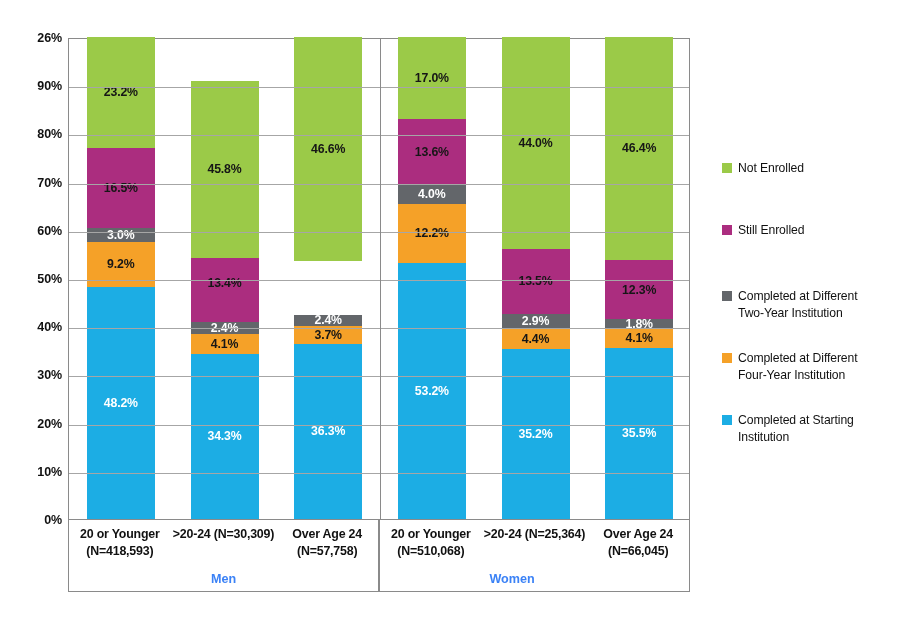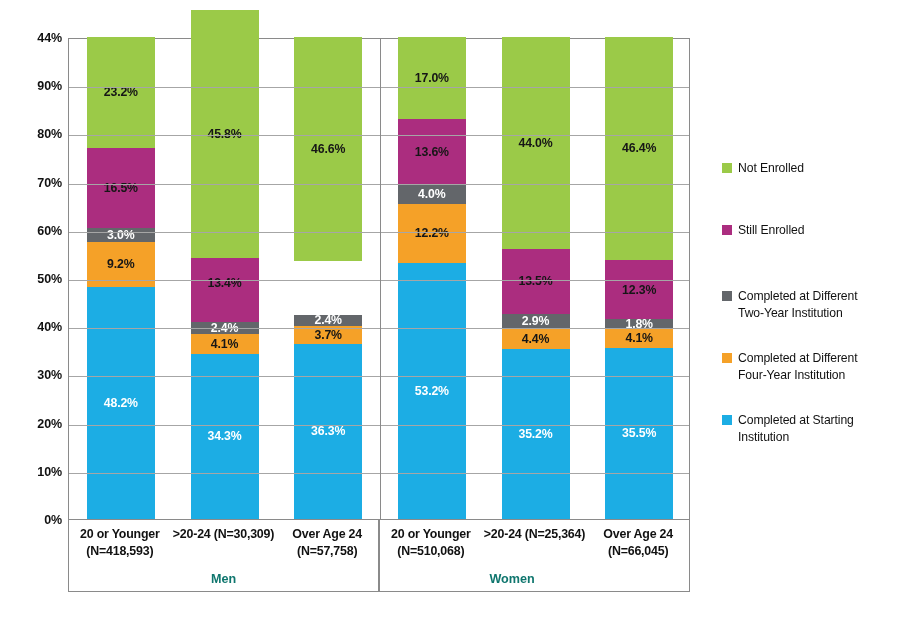--- a/index.html
+++ b/index.html
@@ -126,21 +126,21 @@
     border-right: 1.4px solid #8a8a8a;
     border-bottom: 1.4px solid #8a8a8a;
     box-sizing: border-box;
   }
   .group-label {
     position: absolute;
     bottom: 6px;
     text-align: center;
     font-size: 12.6px;
     font-weight: bold;
-    color: #0f766e;
+    color: #3b82f6;
   }
 
   
   .legend {
     position: absolute;
     left: 722px;
     top: 160px;
     width: 172px;
   }
   .legend-item {
@@ -162,21 +162,21 @@
     line-height: 1.38;
     letter-spacing: -0.1px;
   }
 </style>
 </head>
 <body>
 
 <div id="chart-root">
 
   <div class="y-axis-labels">
-      <div class="y-tick-label" style="top: 0px;">44%</div>
+      <div class="y-tick-label" style="top: 0px;">26%</div>
       <div class="y-tick-label" style="top: 48.2px;">90%</div>
       <div class="y-tick-label" style="top: 96.4px;">80%</div>
       <div class="y-tick-label" style="top: 144.6px;">70%</div>
       <div class="y-tick-label" style="top: 192.8px;">60%</div>
       <div class="y-tick-label" style="top: 241px;">50%</div>
       <div class="y-tick-label" style="top: 289.2px;">40%</div>
       <div class="y-tick-label" style="top: 337.4px;">30%</div>
       <div class="y-tick-label" style="top: 385.6px;">20%</div>
       <div class="y-tick-label" style="top: 433.8px;">10%</div>
       <div class="y-tick-label" style="top: 482px;">0%</div>
@@ -207,21 +207,21 @@
           </div>
           <div class="seg" style="height: 19.762px; bottom: 165.326px; top: auto; background: rgb(245, 161, 40);">
             <span class="seg-label dark">4.1%</span>
           </div>
           <div class="seg" style="height: 11.568px; bottom: 185.088px; top: auto; background: rgb(99, 102, 106);">
             <span class="seg-label light">2.4%</span>
           </div>
           <div class="seg" style="height: 79px; bottom: 196.656px; top: auto; background: rgb(171, 45, 127);">
             <span class="seg-label dark">13.4%</span>
           </div>
-          <div class="seg" style="height: 248px; bottom: 261.244px; top: auto; background: rgb(155, 202, 72);">
+          <div class="seg" style="height: 177px; bottom: 261.244px; top: auto; background: rgb(155, 202, 72);">
             <span class="seg-label dark">45.8%</span>
           </div>
         </div>
         <div class="bar" style="left: 225.167px; width: 68px;">
           <div class="seg" style="height: 174.966px; bottom: 0px; top: auto; background: rgb(28, 173, 228);">
             <span class="seg-label light">36.3%</span>
           </div>
           <div class="seg" style="height: 17.834px; bottom: 174.966px; top: auto; background: rgb(245, 161, 40);">
             <span class="seg-label dark">3.7%</span>
           </div>

